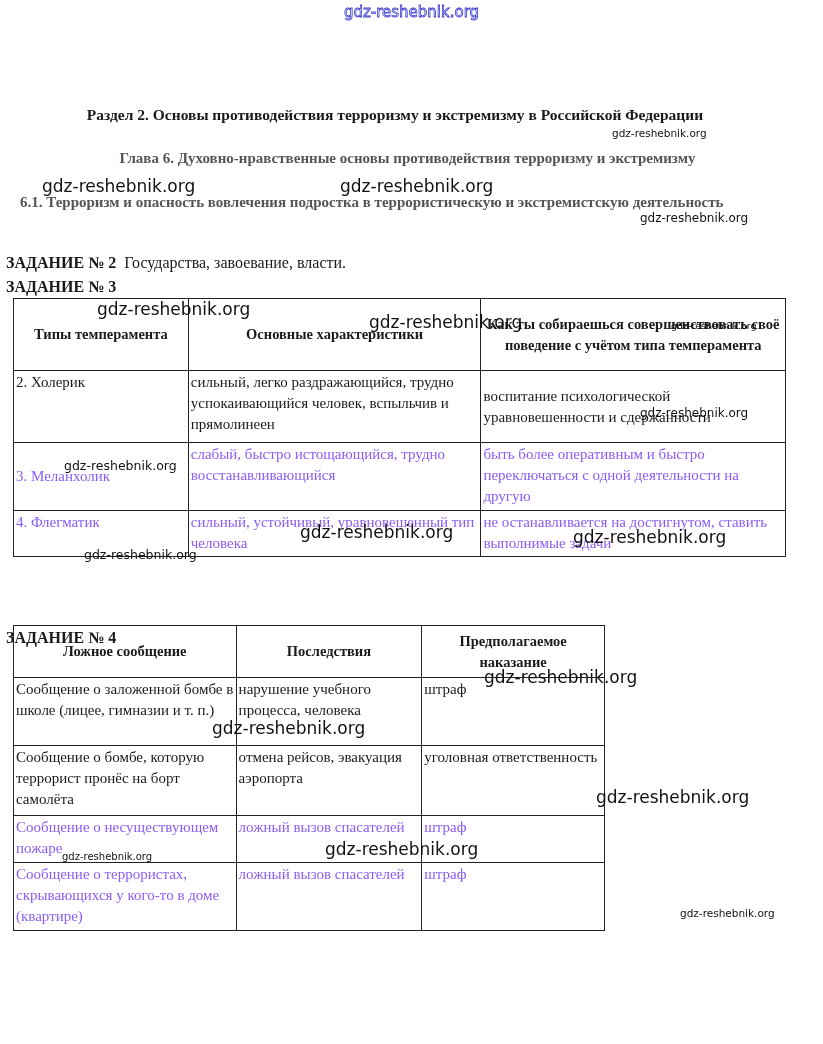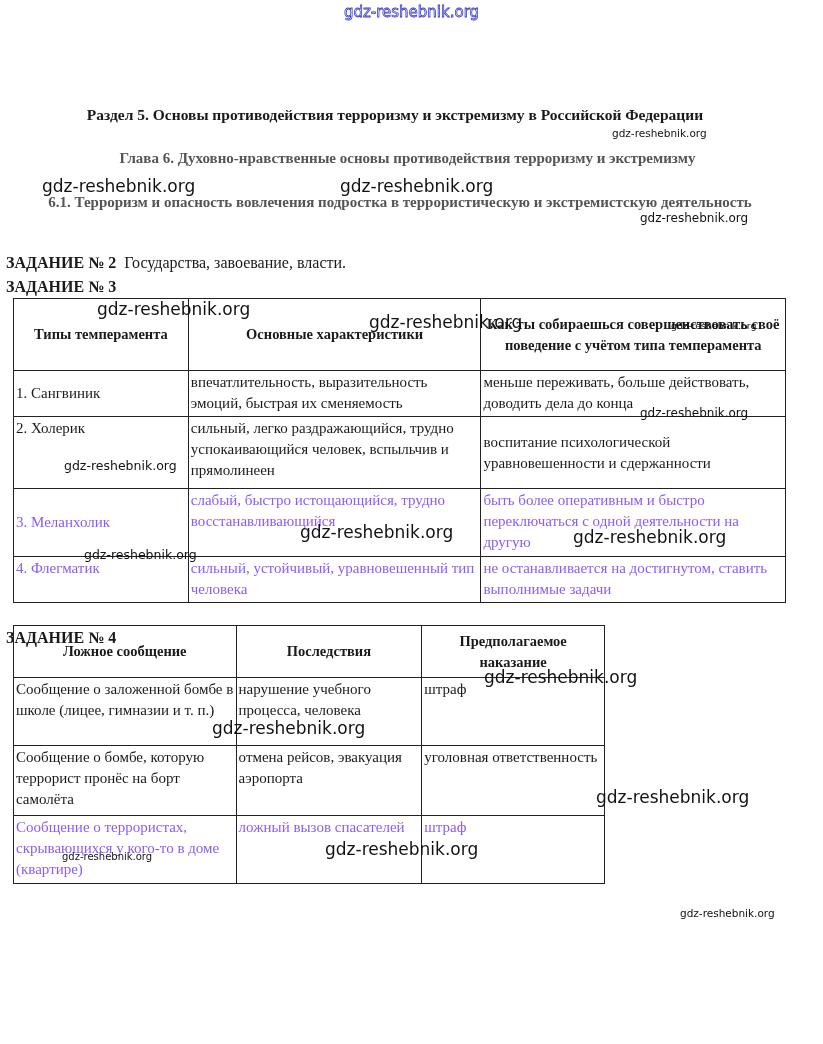--- a/index.html
+++ b/index.html
@@ -18,39 +18,39 @@
     .wm-small { font-size: 10.5px; }
     .h-section {
       left: 0; width: 790px; top: 106px; text-align: center;
       font-weight: bold; font-size: 15.5px;
     }
     .h-chapter {
       left: 0; width: 815px; top: 150px; text-align: center;
       font-weight: bold; font-size: 15px; color: #555;
     }
     .h-topic {
-      left: 20px; width: 760px; top: 192px; text-align: center;
+      left: 20px; width: 760px; top: 192px; 
       font-weight: bold; font-size: 15px; color: #555; line-height: 20px;
     }
     .task-line { left: 6px; font-size: 16px; }
     .task-line b { font-weight: bold; }
     table { border-collapse: collapse; position: absolute; font-size: 15px; margin-left: 8px; }
     td, th { border: 1px solid #222; vertical-align: top; padding: 1px 2px; line-height: 21px; }
     th { font-weight: bold; text-align: center; vertical-align: middle; font-size: 14.5px; }
     .t3 { left: 5px; top: 298px; width: 773px; }
     .t4 { left: 5px; top: 625px; width: 592px; }
     .faded { color: #8b5cf6; }
     .valign-mid { vertical-align: middle; }
   </style>
 </head>
 <body>
 
 <div class="abs top-wm">gdz-reshebnik.org</div>
 
-<div class="abs h-section">Раздел 5. Основы противодействия терроризму и экстремизму в Российской Федерации</div>
+<div class="abs h-section">Раздел 2. Основы противодействия терроризму и экстремизму в Российской Федерации</div>
 <div class="abs h-chapter">Глава 6. Духовно-нравственные основы противодействия терроризму и экстремизму</div>
 <div class="abs h-topic">6.1. Терроризм и опасность вовлечения подростка в террористическую и экстремистскую деятельность</div>
 
 <div class="abs task-line" style="top:254px;">
   <b>ЗАДАНИЕ № 2</b>&nbsp;
   <span>Государства, завоевание, власти.</span>
 </div>
 
 <div class="abs task-line" style="top:278px;"><b>ЗАДАНИЕ № 3</b></div>
 
@@ -58,25 +58,20 @@
   <colgroup>
       <col style="width:175px">
       <col style="width:293px">
       <col style="width:305px">
     </colgroup>
   <tbody>
       <tr style="height:72px">
     <th>Типы темперамента</th>
     <th>Основные характеристики</th>
     <th>Как ты собираешься совершенствовать своё поведение с учётом типа темперамента</th>
-  </tr>
-  <tr style="height:46px">
-    <td class="valign-mid">1. Сангвиник</td>
-    <td>впечатлительность, выразительность эмоций, быстрая их сменяемость</td>
-    <td>меньше переживать, больше действовать, доводить дела до конца</td>
   </tr>
   <tr style="height:72px">
     <td>2. Холерик</td>
     <td>сильный, легко раздражающийся, трудно успокаивающийся человек, вспыльчив и прямолинеен</td>
     <td class="valign-mid">воспитание психологической уравновешенности и сдержанности</td>
   </tr>
   <tr style="height:68px">
     <td class="valign-mid faded">3. Меланхолик</td>
     <td class="faded">слабый, быстро истощающийся, трудно восстанавливающийся</td>
     <td class="faded">быть более оперативным и быстро переключаться с одной деятельности на другую</td>
@@ -106,20 +101,25 @@
   <tr style="height:68px">
     <td>Сообщение о заложенной бомбе в школе (лицее, гимназии и т. п.)</td>
     <td>нарушение учебного процесса, человека</td>
     <td>штраф</td>
   </tr>
   <tr style="height:70px">
     <td>Сообщение о бомбе, которую террорист пронёс на борт самолёта</td>
     <td>отмена рейсов, эвакуация аэропорта</td>
     <td>уголовная ответственность</td>
   </tr>
+  <tr style="height:47px">
+    <td class="faded">Сообщение о несуществующем пожаре</td>
+    <td class="faded">ложный вызов спасателей</td>
+    <td class="faded">штраф</td>
+  </tr>
   <tr style="height:68px">
     <td class="faded">Сообщение о террористах, скрывающихся у кого-то в доме (квартире)</td>
     <td class="faded">ложный вызов спасателей</td>
     <td class="faded">штраф</td>
   </tr>
 </tbody>
   </table>
 
 <div class="abs wm wm-small" style="left:612px;top:127px;">gdz-reshebnik.org</div>
 <div class="abs wm wm-big" style="left:42px;top:176px;">gdz-reshebnik.org</div>

